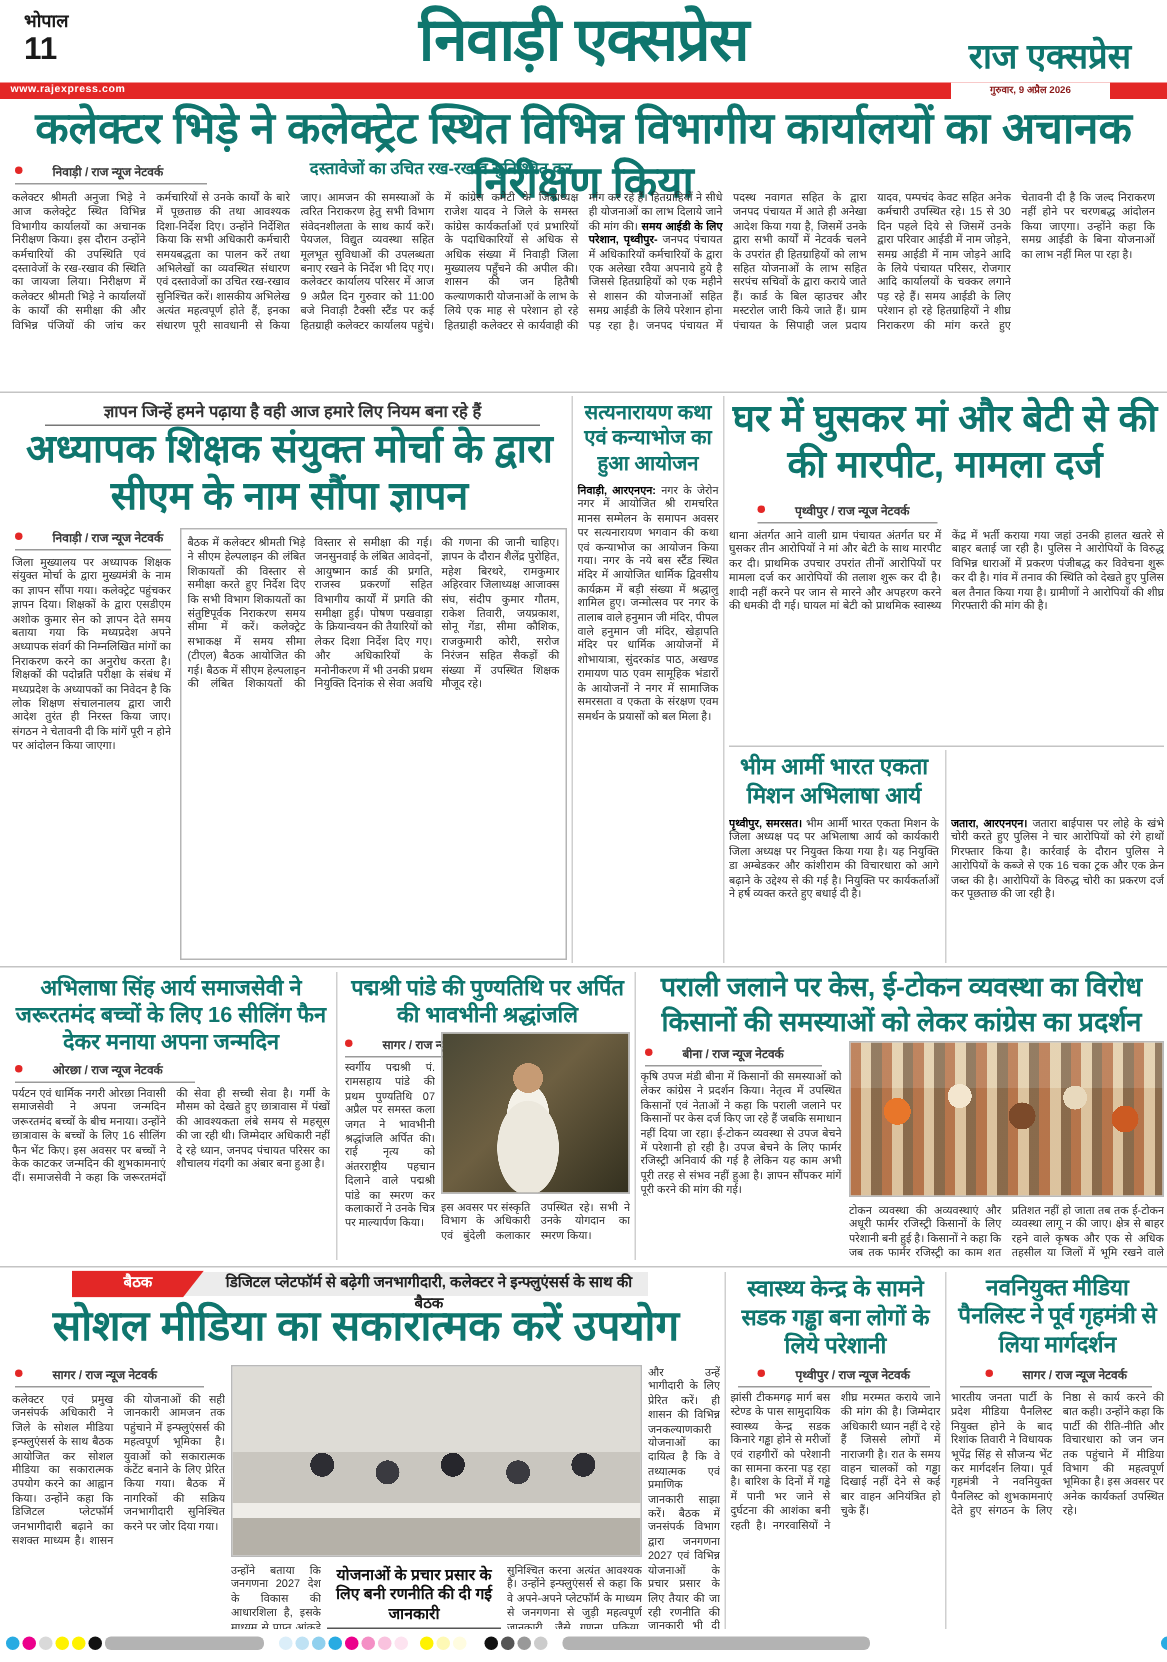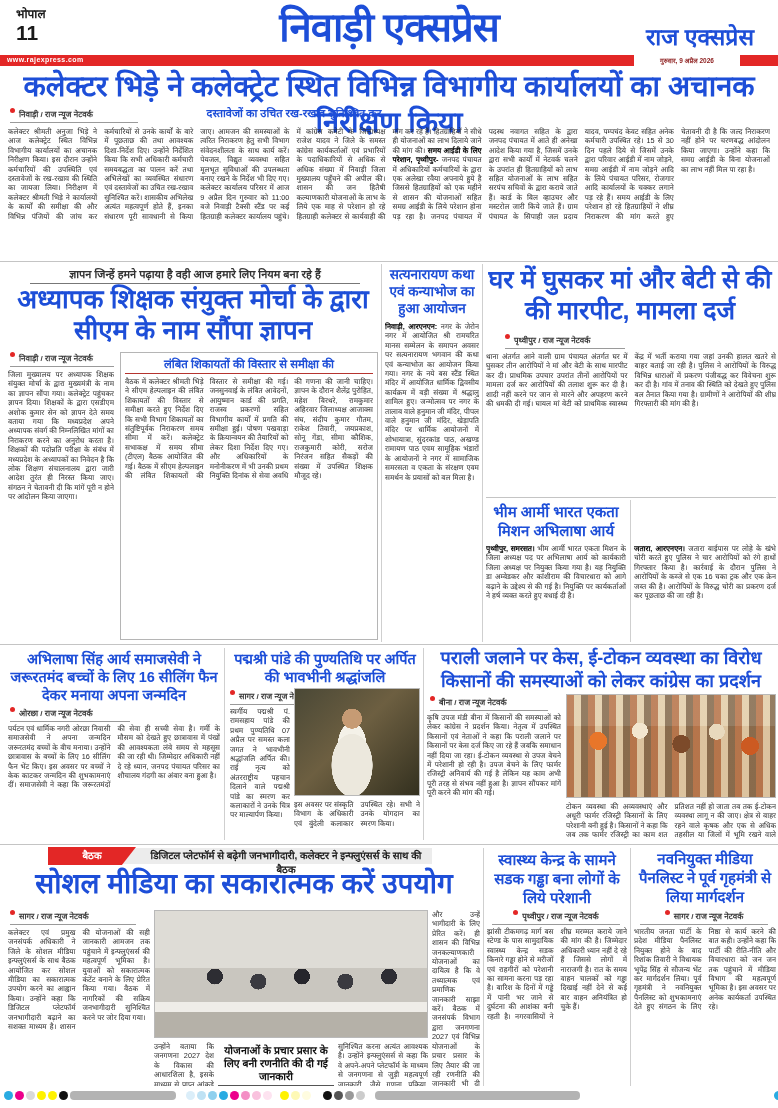--- a/index.html
+++ b/index.html
@@ -1,23 +1,23 @@
 <!DOCTYPE html>
 <html lang="hi"><head>
 <meta charset="utf-8">
 <style>
   * { margin:0; padding:0; box-sizing:border-box; }
   html,body { background:#f2f2f2; }
   body { font-family:"Liberation Sans","DejaVu Sans",sans-serif; }
   .page { position:relative; width:778px; height:1108px; margin:0 auto; background:#fff; overflow:hidden; color:#1a1a1a; }
   .abs { position:absolute; }
-  .hl { font-weight:800; color:#1d4ed8; text-align:center; }
+  .hl { font-weight:800; color:#0f766e; text-align:center; }
   .body-txt { font-size:7.3px; line-height:9.4px; text-align:justify; color:#2b2b2b; overflow:hidden; }
   .body-txt b { color:#000; }
-  .byline { display:flex; gap:4px; font-size:8px; font-weight:bold; color:#3a3a3a;
+  .byline { display:flex; align-items:center; gap:20px; font-size:8px; font-weight:bold; color:#3a3a3a;
             border-bottom:1px solid #9a9a9a; padding-bottom:3px; }
   .byline.center { justify-content:center; }
   .byline .dot { width:5px; height:5px; border-radius:50%; background:#e32726; flex:0 0 auto; }
   .vsep { width:1px; background:#cfcfcf; }
   .hsep { height:1px; background:#c4c4c4; }
   .photo { border:1px solid #b9b9b9; }
   .photo-padmashri { background:
       radial-gradient(circle 10px at 46% 28%, #c69b74 0 99%, transparent 100%),
       radial-gradient(ellipse 34px 52px at 46% 72%, #ece8dd 0 60%, transparent 61%),
       radial-gradient(ellipse 20px 30px at 46% 52%, #f4f1e8 0 70%, transparent 71%),
@@ -73,21 +73,20 @@
   <div class="abs hsep" style="left:0; top:261px; width:778px;"></div>
 
   <div class="abs" style="left:30px; top:266px; width:330px; text-align:center; font-size:11px; font-weight:bold; color:#333; border-bottom:1px solid #777; padding-bottom:2px;">ज्ञापन जिन्हें हमने पढ़ाया है वही आज हमारे लिए नियम बना रहे हैं</div>
   <div class="abs hl" style="left:8px; top:284px; width:370px; font-size:26px; line-height:31px;">अध्यापक शिक्षक संयुक्त मोर्चा के द्वारा सीएम के नाम सौंपा ज्ञापन</div>
   <div class="abs byline" style="left:10px; top:352px; width:104px;">
     <span class="dot"></span>
     <span>निवाड़ी / राज न्यूज नेटवर्क</span>
   </div>
   <div class="abs body-txt" style="left:8px; top:370px; width:106px; height:270px;">जिला मुख्यालय पर अध्यापक शिक्षक संयुक्त मोर्चा के द्वारा मुख्यमंत्री के नाम का ज्ञापन सौंपा गया। कलेक्ट्रेट पहुंचकर ज्ञापन दिया। शिक्षकों के द्वारा एसडीएम अशोक कुमार सेन को ज्ञापन देते समय बताया गया कि मध्यप्रदेश अपने अध्यापक संवर्ग की निम्नलिखित मांगों का निराकरण करने का अनुरोध करता है। शिक्षकों की पदोन्नति परीक्षा के संबंध में मध्यप्रदेश के अध्यापकों का निवेदन है कि लोक शिक्षण संचालनालय द्वारा जारी आदेश तुरंत ही निरस्त किया जाए। संगठन ने चेतावनी दी कि मांगें पूरी न होने पर आंदोलन किया जाएगा।</div>
   <div class="abs boxed" style="left:120px; top:352px; width:258px; height:288px; padding:4px;">
-    <div class="hl" style="font-size:11.5px; line-height:14px; border-bottom:1px solid #b5342f; padding-bottom:2px; margin-bottom:3px;">लंबित शिकायतों की विस्तार से समीक्षा की</div>
     <div class="body-txt cols-3" style="height:258px;">बैठक में कलेक्टर श्रीमती भिड़े ने सीएम हेल्पलाइन की लंबित शिकायतों की विस्तार से समीक्षा करते हुए निर्देश दिए कि सभी विभाग शिकायतों का संतुष्टिपूर्वक निराकरण समय सीमा में करें। कलेक्ट्रेट सभाकक्ष में समय सीमा (टीएल) बैठक आयोजित की गई। बैठक में सीएम हेल्पलाइन की लंबित शिकायतों की विस्तार से समीक्षा की गई। जनसुनवाई के लंबित आवेदनों, आयुष्मान कार्ड की प्रगति, राजस्व प्रकरणों सहित विभागीय कार्यों में प्रगति की समीक्षा हुई। पोषण पखवाड़ा के क्रियान्वयन की तैयारियों को लेकर दिशा निर्देश दिए गए। और अधिकारियों के मनोनीकरण में भी उनकी प्रथम नियुक्ति दिनांक से सेवा अवधि की गणना की जानी चाहिए। ज्ञापन के दौरान शैलेंद्र पुरोहित, महेश बिरथरे, रामकुमार अहिरवार जिलाध्यक्ष आजाक्स संघ, संदीप कुमार गौतम, राकेश तिवारी, जयप्रकाश, सोनू गेंडा, सीमा कौशिक, राजकुमारी कोरी, सरोज निरंजन सहित सैकड़ों की संख्या में उपस्थित शिक्षक मौजूद रहे।</div>
   </div>
   <div class="abs vsep" style="left:381px; top:264px; height:378px;"></div>
 
   <div class="abs hl" style="left:385px; top:266px; width:94px; font-size:13.5px; line-height:17px;">सत्यनारायण कथा एवं कन्याभोज का हुआ आयोजन</div>
   <div class="abs body-txt" style="left:385px; top:322px; width:94px; height:318px;"><b>निवाड़ी, आरएनएन:</b> नगर के जेरोन नगर में आयोजित श्री रामचरित मानस सम्मेलन के समापन अवसर पर सत्यनारायण भगवान की कथा एवं कन्याभोज का आयोजन किया गया। नगर के नये बस स्टैंड स्थित मंदिर में आयोजित धार्मिक द्विवसीय कार्यक्रम में बड़ी संख्या में श्रद्धालु शामिल हुए। जन्मोत्सव पर नगर के तालाब वाले हनुमान जी मंदिर, पीपल वाले हनुमान जी मंदिर, खेड़ापति मंदिर पर धार्मिक आयोजनों में शोभायात्रा, सुंदरकांड पाठ, अखण्ड रामायण पाठ एवम सामूहिक भंडारों के आयोजनों ने नगर में सामाजिक समरसता व एकता के संरक्षण एवम समर्थन के प्रयासों को बल मिला है।</div>
   <div class="abs vsep" style="left:482px; top:264px; height:378px;"></div>
 
   <div class="abs hl" style="left:486px; top:264px; width:288px; font-size:25px; line-height:31px;">घर में घुसकर मां और बेटी से की की मारपीट, मामला दर्ज</div>
   <div class="abs byline" style="left:505px; top:334px; width:120px;">

